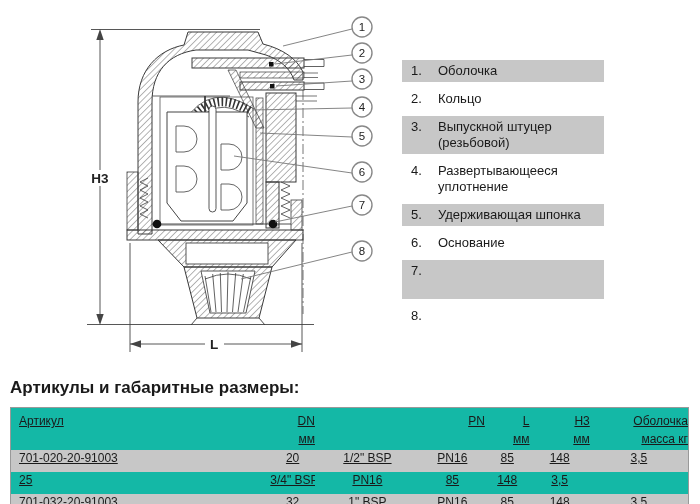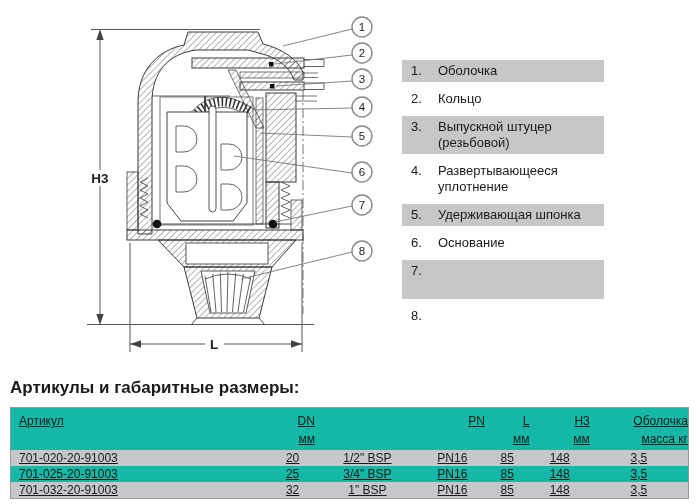--- a/index.html
+++ b/index.html
@@ -17,21 +17,21 @@
   .llabel{flex:1;}
   
   .spec{position:absolute;left:10px;top:378px;width:679px;}
   .spec-title{font-size:17px;font-weight:bold;margin:0 0 9px 0;}
   .spec-table{border:1px solid #999;background:#14b8a6;text-decoration:underline;}
   .thead,.trow{display:grid;grid-template-columns:38.3% 6.6% 15.5% 9.6% 6.6% 8.9% 14.5%;}
   .thead{padding:6px 0 4px 0;}
   .hc{text-align:right;font-size:12px;line-height:14px;}
   .hc:first-child{text-align:left;padding-left:8px;}
   .hc .sub{margin-top:4px;min-height:14px;}
-  .trow{height:16px;line-height:16px;font-size:12px;}
+  .trow{height:22px;line-height:16px;font-size:12px;}
   .trow.shaded{background:#c7c7c7;}
   .tc{text-align:center;white-space:nowrap;overflow:hidden;}
   .tc:first-child{text-align:left;padding-left:8px;}
 </style>
 </head>
 <body>
 
 <div class="stage">
 
   <svg class="drawing" width="400" height="370" viewBox="0 0 400 370">
@@ -258,21 +258,20 @@
     <div class="trow shaded">
           <div class="tc">701-020-20-91003</div>
           <div class="tc">20</div>
           <div class="tc">1/2" BSP</div>
           <div class="tc">PN16</div>
           <div class="tc">85</div>
           <div class="tc">148</div>
           <div class="tc">3,5</div>
         </div>
         <div class="trow">
-          <div class="tc">701-025-20-91003</div>
           <div class="tc">25</div>
           <div class="tc">3/4" BSP</div>
           <div class="tc">PN16</div>
           <div class="tc">85</div>
           <div class="tc">148</div>
           <div class="tc">3,5</div>
         </div>
         <div class="trow shaded">
           <div class="tc">701-032-20-91003</div>
           <div class="tc">32</div>

